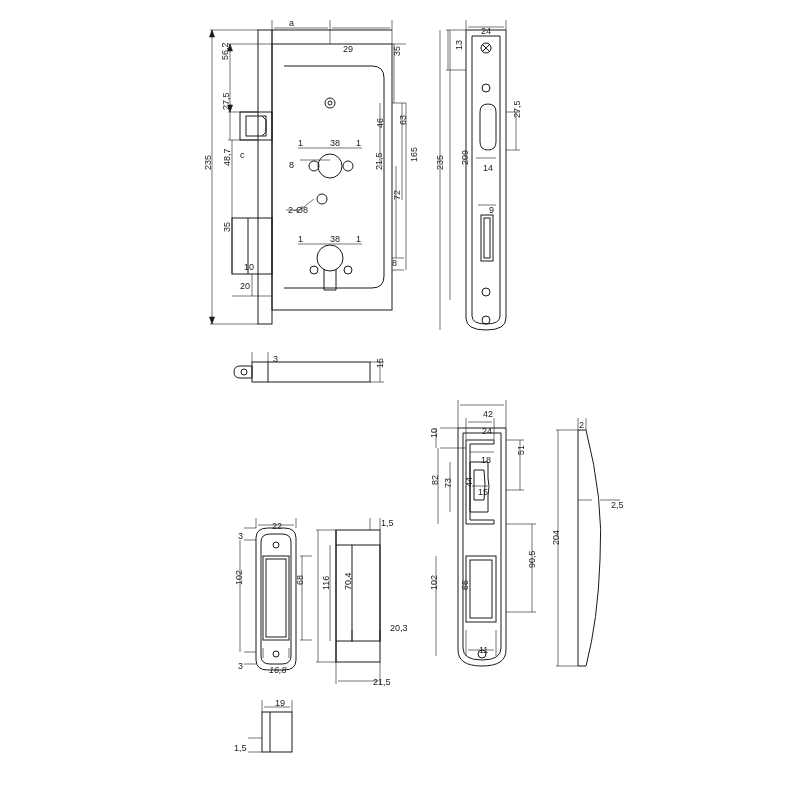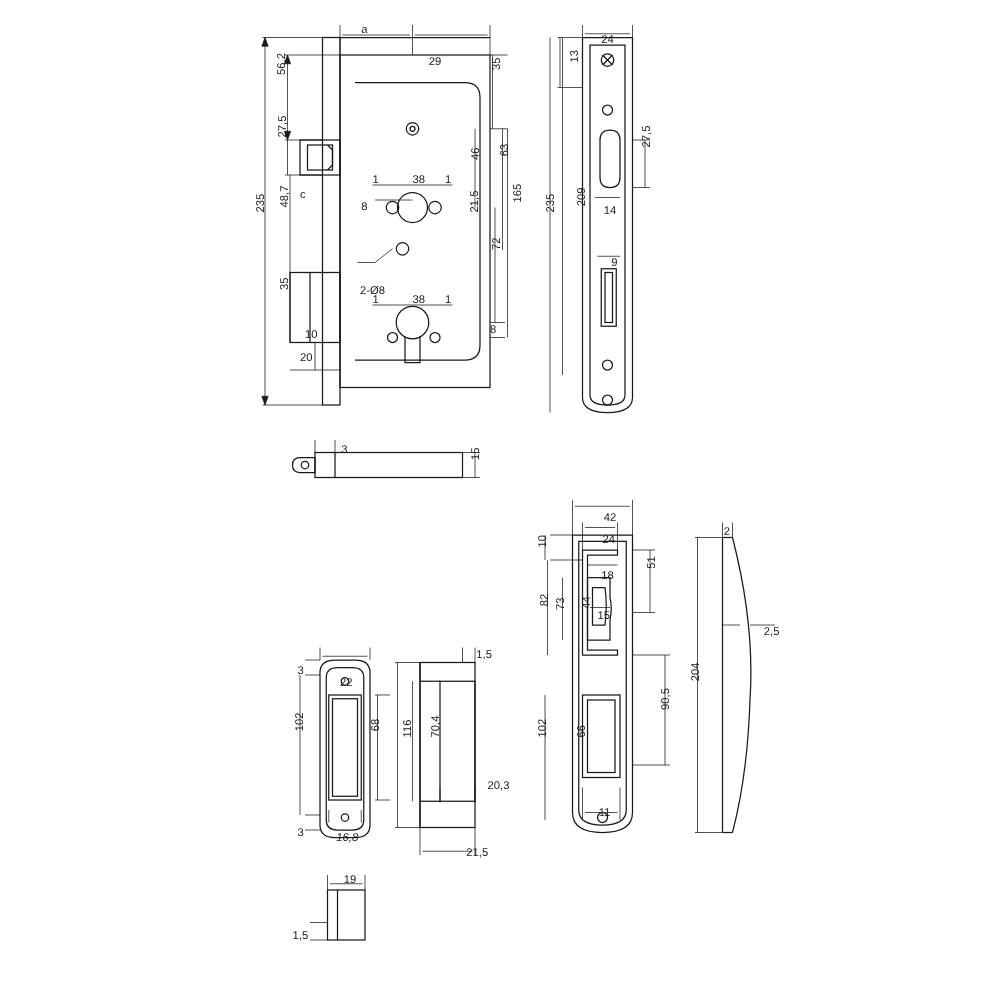--- a/index.html
+++ b/index.html
@@ -246,40 +246,40 @@
       <span class="lbl" style="left: 330px; top: 138px;">38</span>
       <span class="lbl v" style="left: 375px; top: 128px; transform: rotate(-90deg);">46</span>
       <span class="lbl v" style="left: 398px; top: 125px; transform: rotate(-90deg);">63</span>
       <span class="lbl" style="left: 289px; top: 160px;">8</span>
       <span class="lbl" style="left: 298px; top: 138px;">1</span>
       <span class="lbl" style="left: 356px; top: 138px;">1</span>
       <span class="lbl v" style="left: 374px; top: 170px; transform: rotate(-90deg);">21,5</span>
       <span class="lbl v" style="left: 409px; top: 162px; transform: rotate(-90deg);">165</span>
       <span class="lbl v" style="left: 222px; top: 166px; transform: rotate(-90deg);">48,7</span>
       <span class="lbl" style="left: 240px; top: 150px;">c</span>
-      <span class="lbl" style="left: 288px; top: 205px; margin-top: 22px;">2-Ø8</span>
+      <span class="lbl" style="left: 288px; top: 205px;">2-Ø8</span>
       <span class="lbl v" style="left: 392px; top: 200px; transform: rotate(-90deg);">72</span>
       <span class="lbl v" style="left: 203px; top: 170px; transform: rotate(-90deg);">235</span>
       <span class="lbl v" style="left: 222px; top: 232px; transform: rotate(-90deg);">35</span>
       <span class="lbl" style="left: 330px; top: 234px;">38</span>
       <span class="lbl" style="left: 298px; top: 234px;">1</span>
       <span class="lbl" style="left: 356px; top: 234px;">1</span>
       <span class="lbl" style="left: 392px; top: 258px;">8</span>
       <span class="lbl" style="left: 244px; top: 262px;">10</span>
       <span class="lbl" style="left: 240px; top: 281px; text-align: right;">20</span>
       <span class="lbl" style="left: 481px; top: 26px;">24</span>
       <span class="lbl v" style="left: 454px; top: 50px; transform: rotate(-90deg);">13</span>
       <span class="lbl v" style="left: 512px; top: 118px; transform: rotate(-90deg);">27,5</span>
       <span class="lbl" style="left: 483px; top: 163px;">14</span>
       <span class="lbl" style="left: 489px; top: 205px;">9</span>
       <span class="lbl v" style="left: 460px; top: 165px; transform: rotate(-90deg);">209</span>
       <span class="lbl v" style="left: 435px; top: 170px; transform: rotate(-90deg);">235</span>
       <span class="lbl" style="left: 273px; top: 354px;">3</span>
       <span class="lbl v" style="left: 375px; top: 368px; transform: rotate(-90deg);">15</span>
-      <span class="lbl" style="left: 272px; top: 521px; margin-top: 20px;">22</span>
+      <span class="lbl" style="left: 272px; top: 521px;">22</span>
       <span class="lbl" style="left: 238px; top: 531px;">3</span>
       <span class="lbl v" style="left: 234px; top: 585px; transform: rotate(-90deg);">102</span>
       <span class="lbl v" style="left: 295px; top: 585px; transform: rotate(-90deg);">68</span>
       <span class="lbl" style="left: 269px; top: 665px; font-style: italic;">16,8</span>
       <span class="lbl" style="left: 238px; top: 661px;">3</span>
       <span class="lbl" style="left: 275px; top: 698px; text-align: right;">19</span>
       <span class="lbl" style="left: 234px; top: 743px;">1,5</span>
       <span class="lbl" style="left: 381px; top: 518px;">1,5</span>
       <span class="lbl v" style="left: 321px; top: 590px; transform: rotate(-90deg);">116</span>
       <span class="lbl v" style="left: 343px; top: 590px; transform: rotate(-90deg);">70,4</span>

